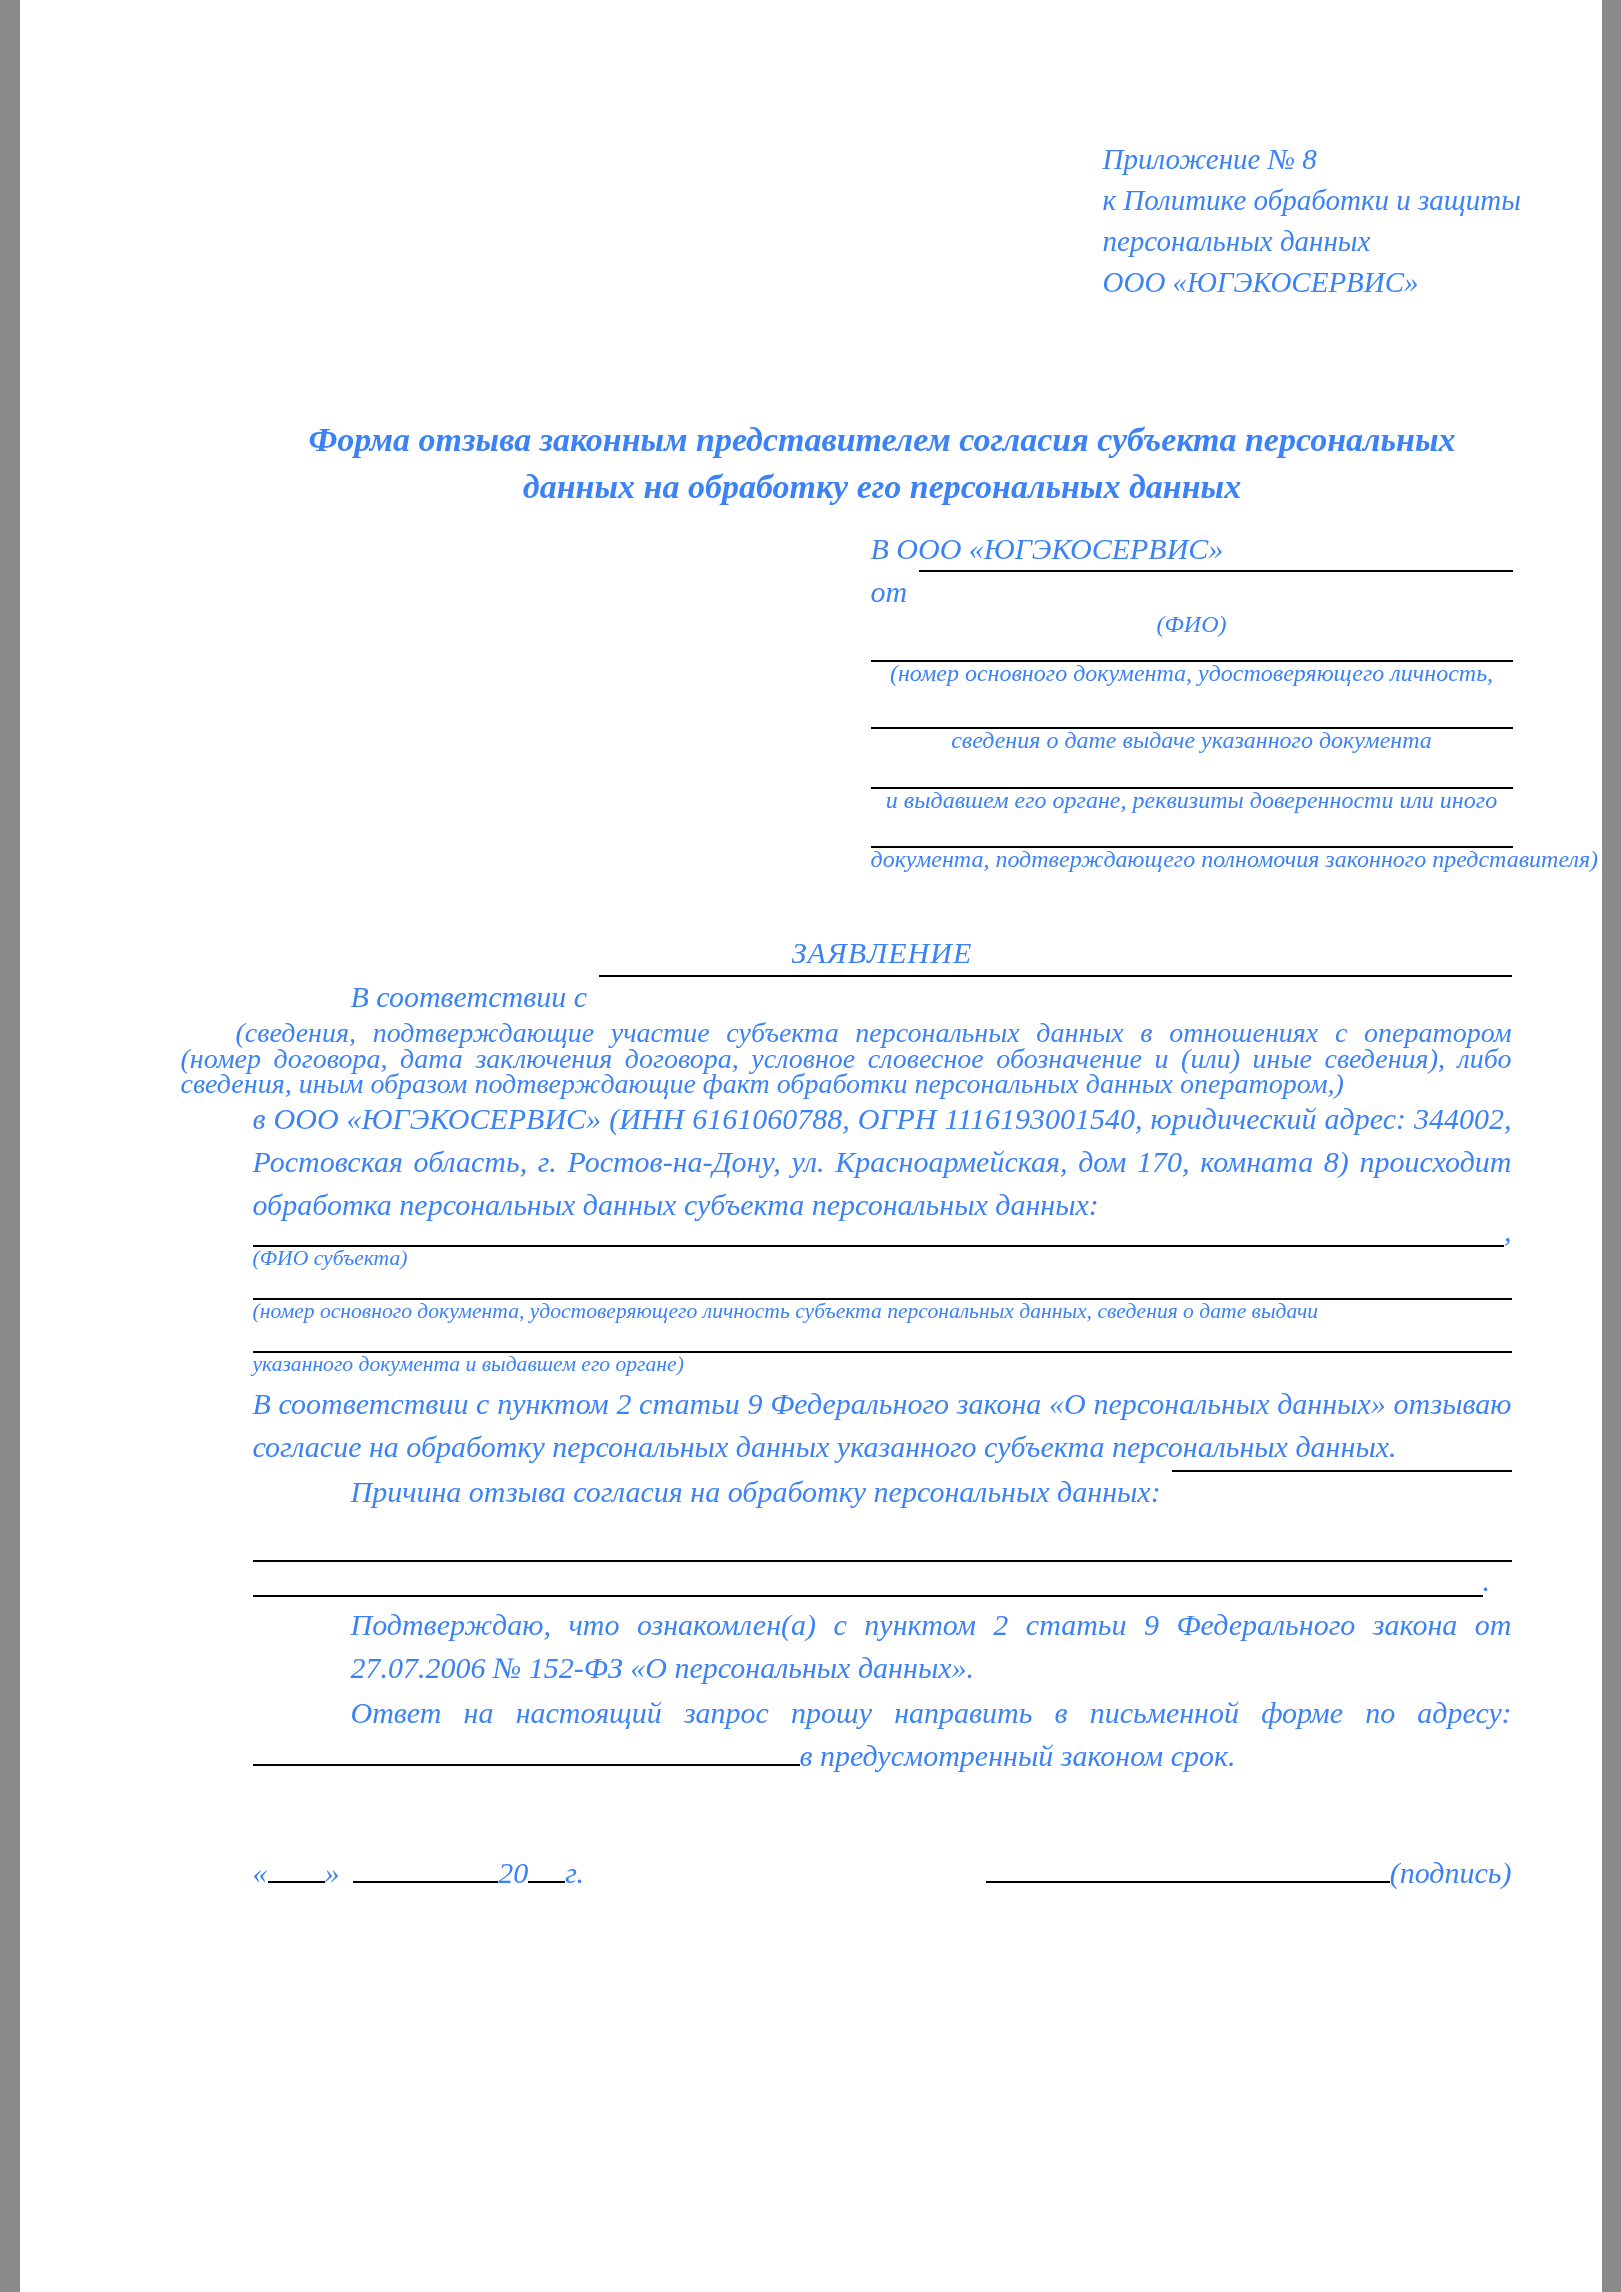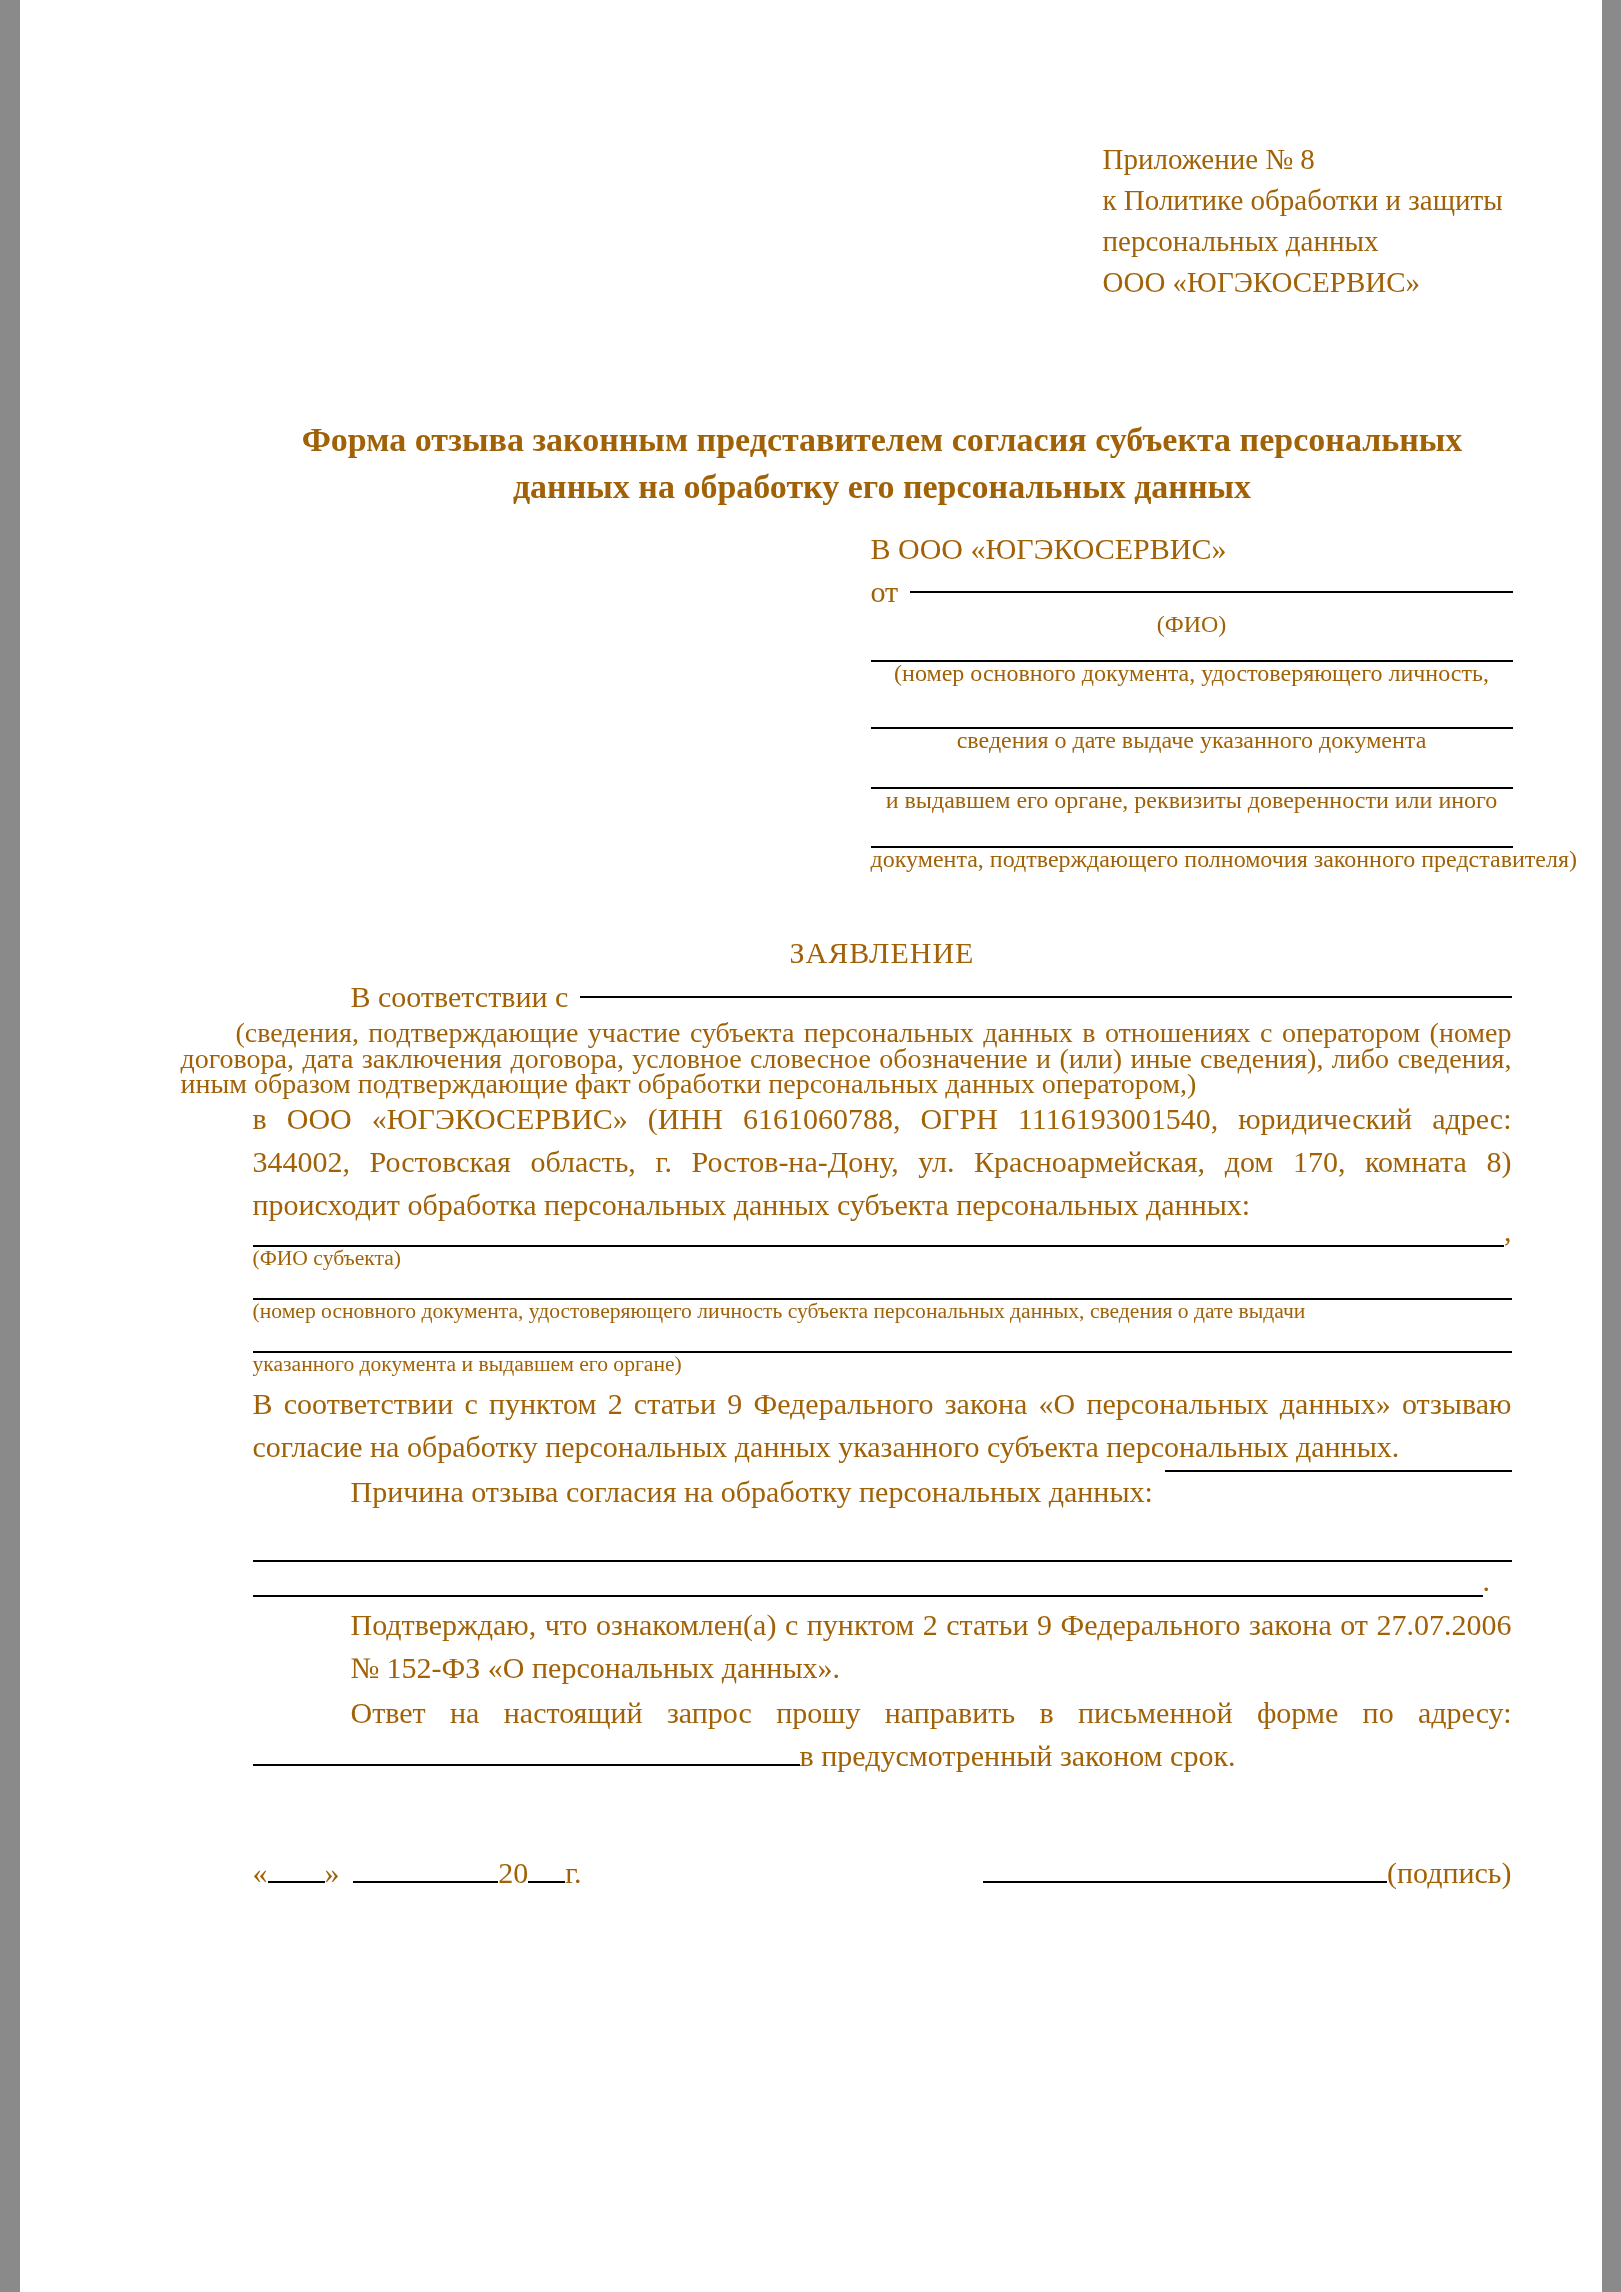--- a/index.html
+++ b/index.html
@@ -1,40 +1,41 @@
 <!DOCTYPE html>
 <html><head>
 <meta charset="utf-8">
 <style>
   * { margin:0; padding:0; box-sizing:border-box; }
   html,body { background:#8a8a8a; }
   .page {
     position:relative;
     width:1582px; height:2293px;
     background:#ffffff;
-    color:#a16207;
+    color:#3b82f6;
     font-family:"Liberation Serif","DejaVu Serif",serif;
     font-size:30px;
     line-height:43px;
     margin:0 auto;
     overflow:hidden;
+    font-style:italic;
   }
   
   .header-block {
     position:absolute; left:1083px; top:139px; width:431px;
     font-size:29px; line-height:41px; text-align:left;
   }
   
   .doc-title {
     position:absolute; left:233px; top:396px; width:1259px;
     font-weight:bold; font-size:34px; line-height:47px; text-align:center;margin-top:20px;
   }
   
   .addressee { position:absolute; left:851px; top:527px; width:642px; }
-  .fill-row { display:flex; align-items:center; }
+  .fill-row { display:flex; align-items:flex-start; }
   .fill-row .lead { white-space:nowrap; }
   .fill { flex:1 1 auto; border-bottom:2.9px solid #000; margin-left:11.8px; }
   .cap { font-size:24px; line-height:23.5px; text-align:center; white-space:nowrap; }
   .blank { border-bottom:2.9px solid #000; }
   .addressee .b1 { height:25.5px; }
   .addressee .b2 { height:43px; }
   .addressee .b3 { height:37px; }
   .addressee .b4 { height:35px; }
   
   .statement-heading {

